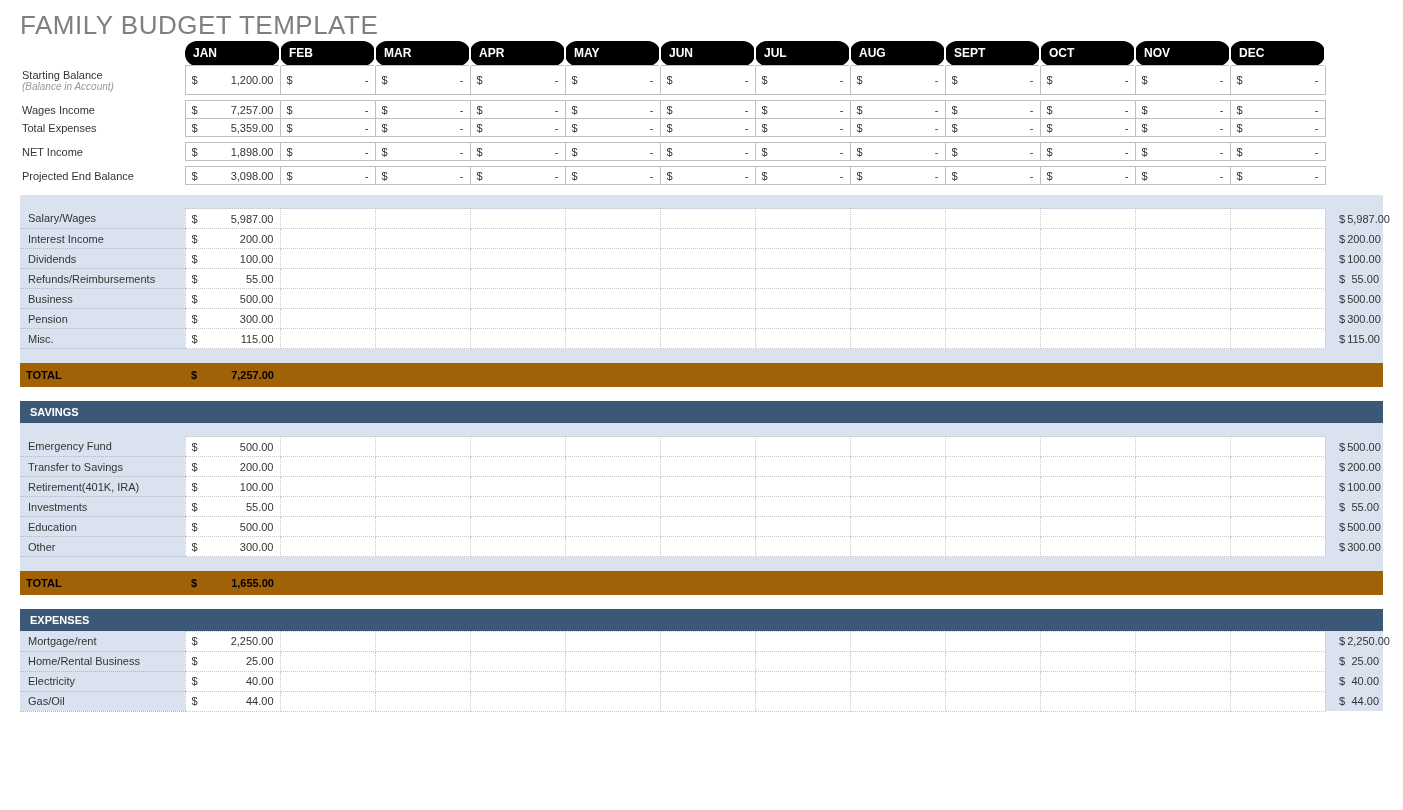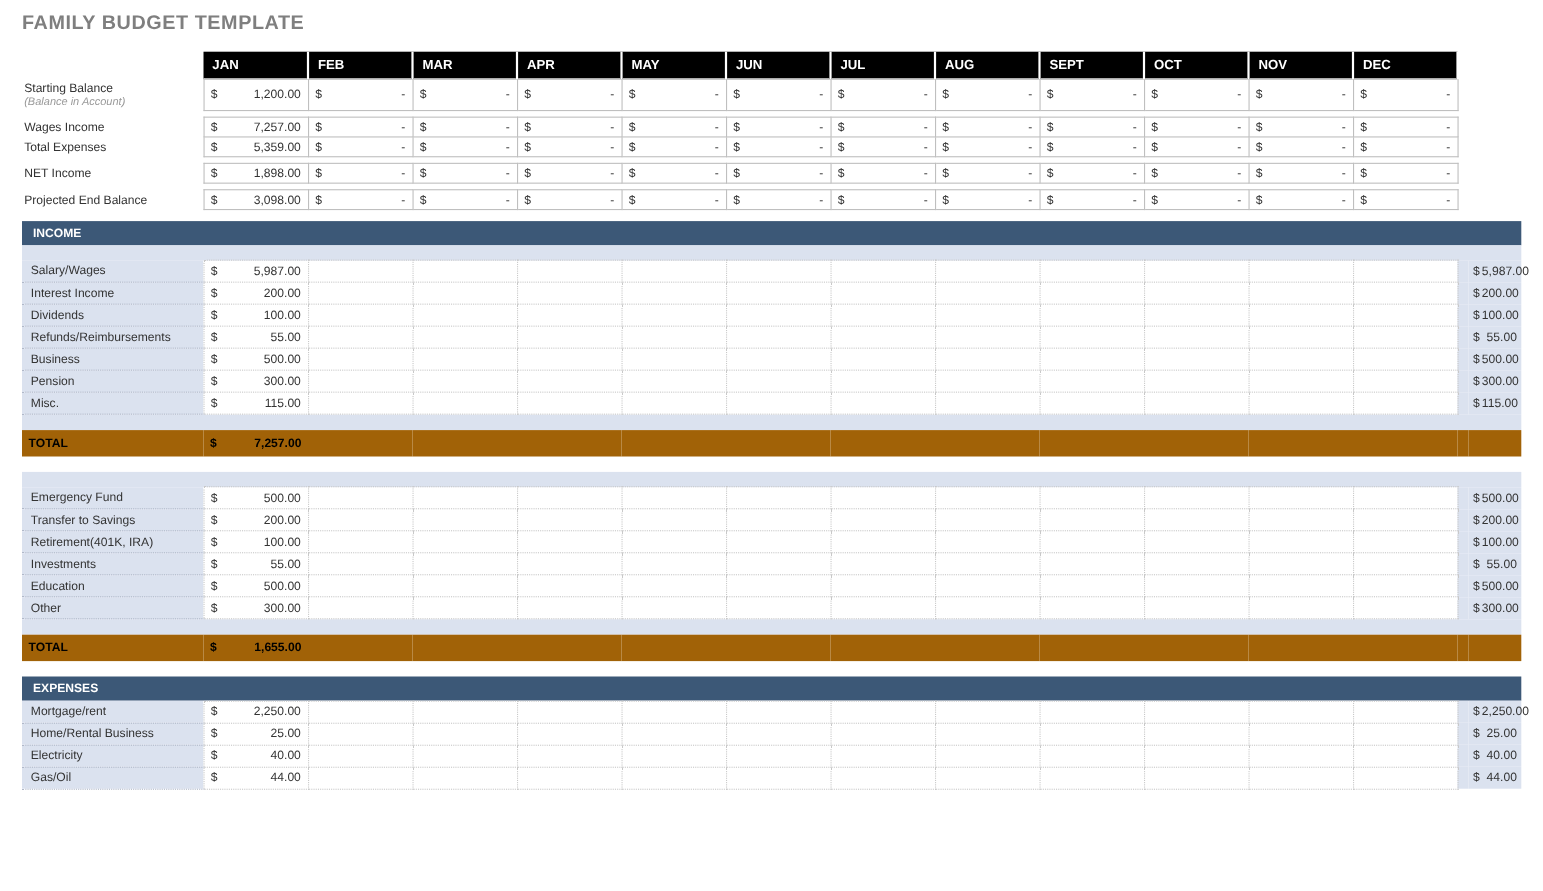--- a/index.html
+++ b/index.html
@@ -7,45 +7,46 @@
     margin: 0;
     padding: 10px 20px;
     font-family: Tahoma, Arial, sans-serif;
     font-size: 12px;
     color: #333;
     background: #fff;
     width: 1403px;
   }
   .title {
     font-family: "Century Gothic", Arial, sans-serif;
-    font-size: 18px;
-    font-weight: bold;
+    font-size: 26px;
+    font-weight: normal;
     color: #7f7f7f;
     letter-spacing: 0.5px;
-    margin-bottom: 16px;
+    margin-bottom: 0;
   }
   table.grid {
     border-collapse: collapse;
     table-layout: fixed;
     width: 1363px;
   }
   col.label  { width: 165px; }
   col.month  { width: 95px; }
   col.pad    { width: 10px; }
   col.total  { width: 48px; }
 
   
   tr.months td.mcell {
     background: #000;
     color: #fff;
     font-weight: bold;
     font-size: 12px;
     padding: 5px 8px;
     border-right: 2px solid #fff;
     font-family: "Century Gothic", Arial, sans-serif;
+    border-radius: 12px;
   }
   tr.months td.mcell:last-of-type { border-right: none; }
 
   
   tr.sum td.label {
     padding: 3px 2px;
     font-family: "Century Gothic", Arial, sans-serif;
     font-size: 11px;
   }
   tr.sum td.cell {
@@ -562,23 +563,20 @@
             <span class="sym">$</span>
             <span class="val">-</span>
           </div>
         </td>
         <td></td>
         <td></td>
       </tr>
       <tr>
         <td colspan="15" style="height: 10px;"></td>
       </tr>
-      <tr class="bar">
-        <td colspan="15">INCOME</td>
-      </tr>
       <tr class="bluepad">
         <td colspan="15"></td>
       </tr>
       <tr class="line">
         <td class="label">Salary/Wages</td>
         <td class="cell">
           <div class="money">
             <span class="sym">$</span>
             <span class="val">5,987.00</span>
           </div>
@@ -784,20 +782,23 @@
         <td></td>
         <td></td>
         <td></td>
         <td></td>
         <td></td>
         <td></td>
         <td></td>
       </tr>
       <tr>
         <td colspan="15" style="height: 14px;"></td>
+      </tr>
+      <tr class="bar">
+        <td colspan="15">SAVINGS</td>
       </tr>
       <tr class="bluepad">
         <td colspan="15"></td>
       </tr>
       <tr class="line">
         <td class="label">Emergency Fund</td>
         <td class="cell">
           <div class="money">
             <span class="sym">$</span>
             <span class="val">500.00</span>

